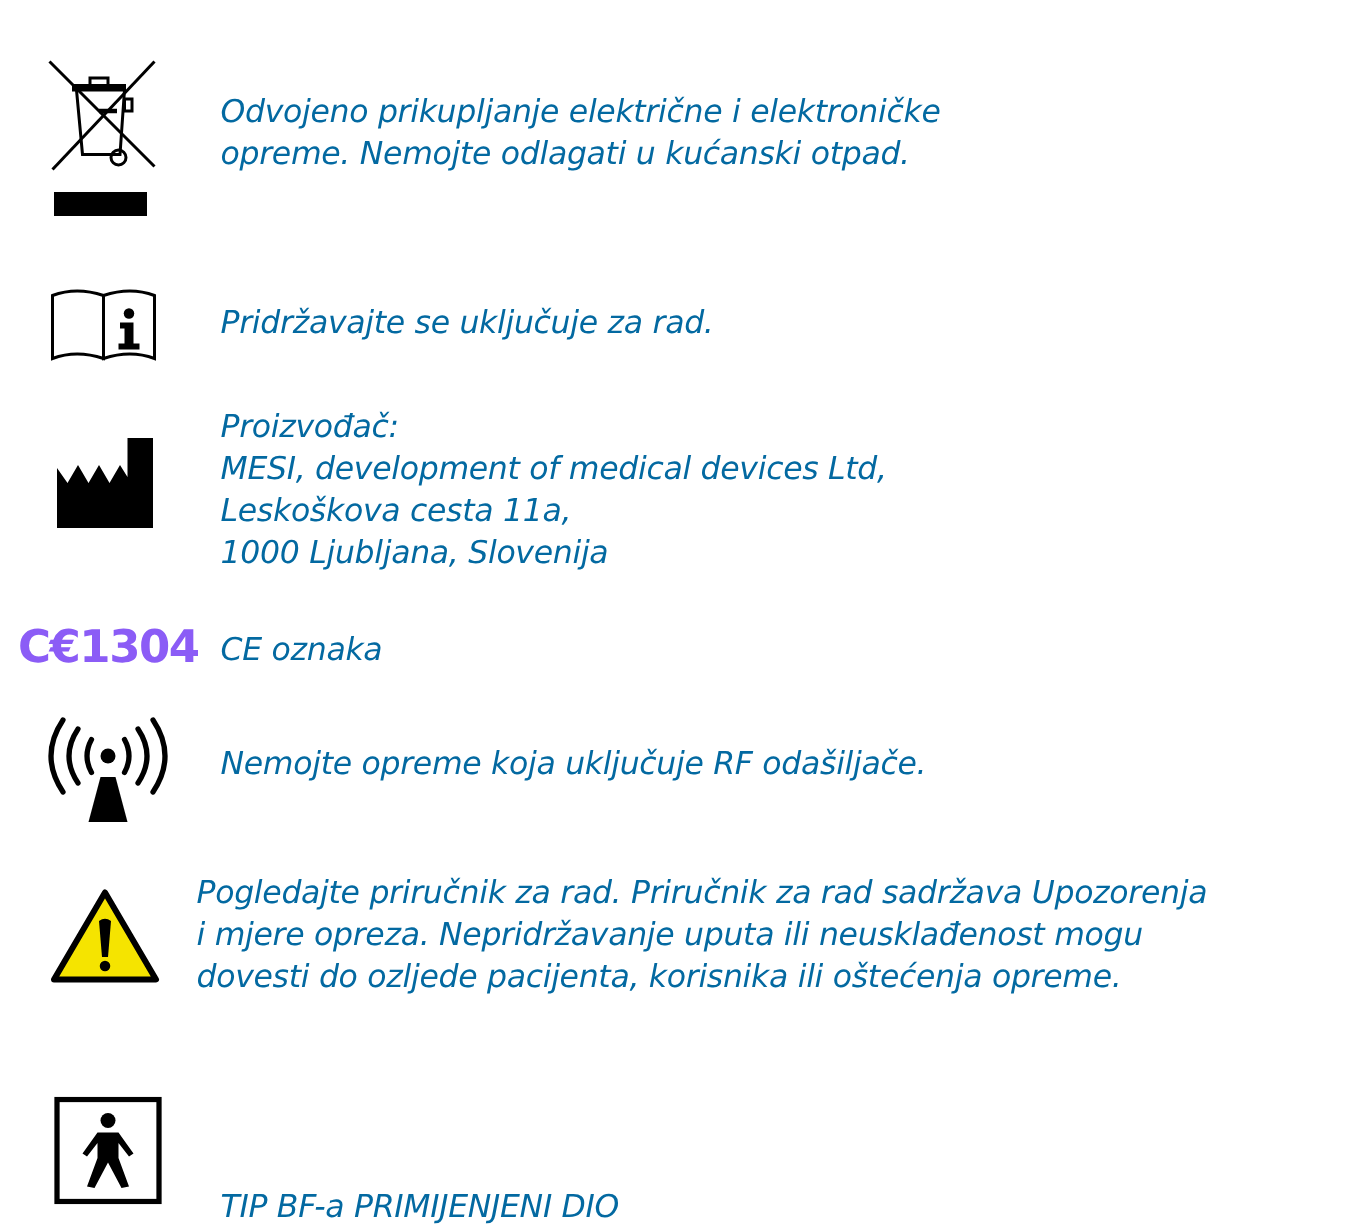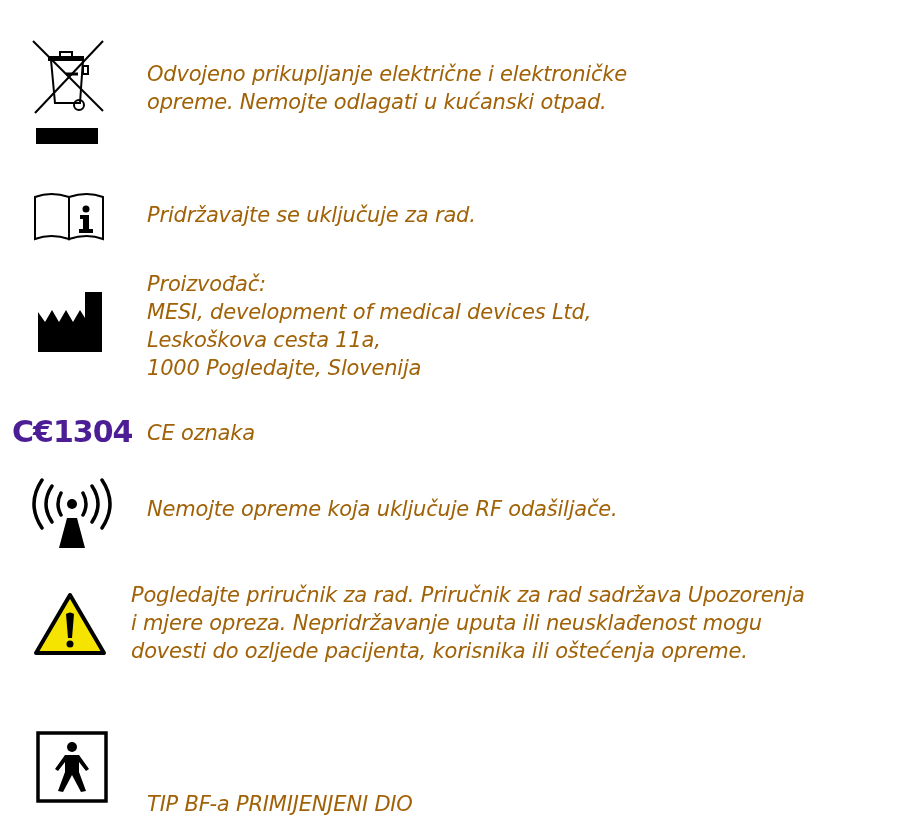--- a/index.html
+++ b/index.html
@@ -1,25 +1,25 @@
 <!DOCTYPE html>
 <html><head>
   <meta charset="utf-8">
   <style>
     html, body { margin: 0; padding: 0; background: #ffffff; }
     body { width: 897px; height: 816px; position: relative; overflow: hidden;
            font-family: "Liberation Sans", sans-serif; color: #333333; }
     .row { position: absolute; left: 0; }
     .icon { position: absolute; }
     .txt { position: absolute; font-style: italic; font-size: 21px; line-height: 28px;
-           color: #a16207; font-family: "DejaVu Sans", sans-serif; font-weight: 300;
+           color: #0369a1; font-family: "DejaVu Sans", sans-serif; font-weight: 300;
            letter-spacing: -0.2px; white-space: nowrap; }
     .txt div { display: block; }
     .ce-mark { position: absolute; font-family: "DejaVu Sans", sans-serif; font-weight: bold;
-               font-size: 30px; color: #4c1d95; letter-spacing: -1px; line-height: 30px; }
+               font-size: 30px; color: #8b5cf6; letter-spacing: -1px; line-height: 30px; }
   </style>
 </head>
 <body>
 
 <div class="row">
   <svg class="icon" style="left:30px;top:38px" width="76" height="108" viewBox="0 0 76 108">
     <g stroke="#000" stroke-width="2" fill="none">
       <line x1="3" y1="3" x2="73" y2="73"></line>
       <line x1="73" y1="3" x2="5" y2="75"></line>
       <rect x="19" y="19" width="34" height="3" fill="#000"></rect>
@@ -52,21 +52,21 @@
 </div>
 
 <div class="row">
   <svg class="icon" style="left:38px;top:292px" width="66" height="62" viewBox="0 0 66 62">
     <path d="M0 20 L0 60 L64 60 L64 0 L47 0 L47 26 L42 18 L35 30 L28 18 L21 30 L14 18 L7 30 L0 20 Z" fill="#000"></path>
   </svg>
   <div class="txt" style="left:147px;top:270px">
     <div>Proizvođač:</div>
     <div>MESI, development of medical devices Ltd,</div>
     <div>Leskoškova cesta 11a,</div>
-    <div>1000 Pogledajte, Slovenija</div>
+    <div>1000 Ljubljana, Slovenija</div>
   </div>
 </div>
 
 <div class="row">
   <div class="ce-mark" style="left:12px;top:417px">C€1304</div>
   <div class="txt" style="left:147px;top:419px">
     <div>CE oznaka</div>
   </div>
 </div>
 

